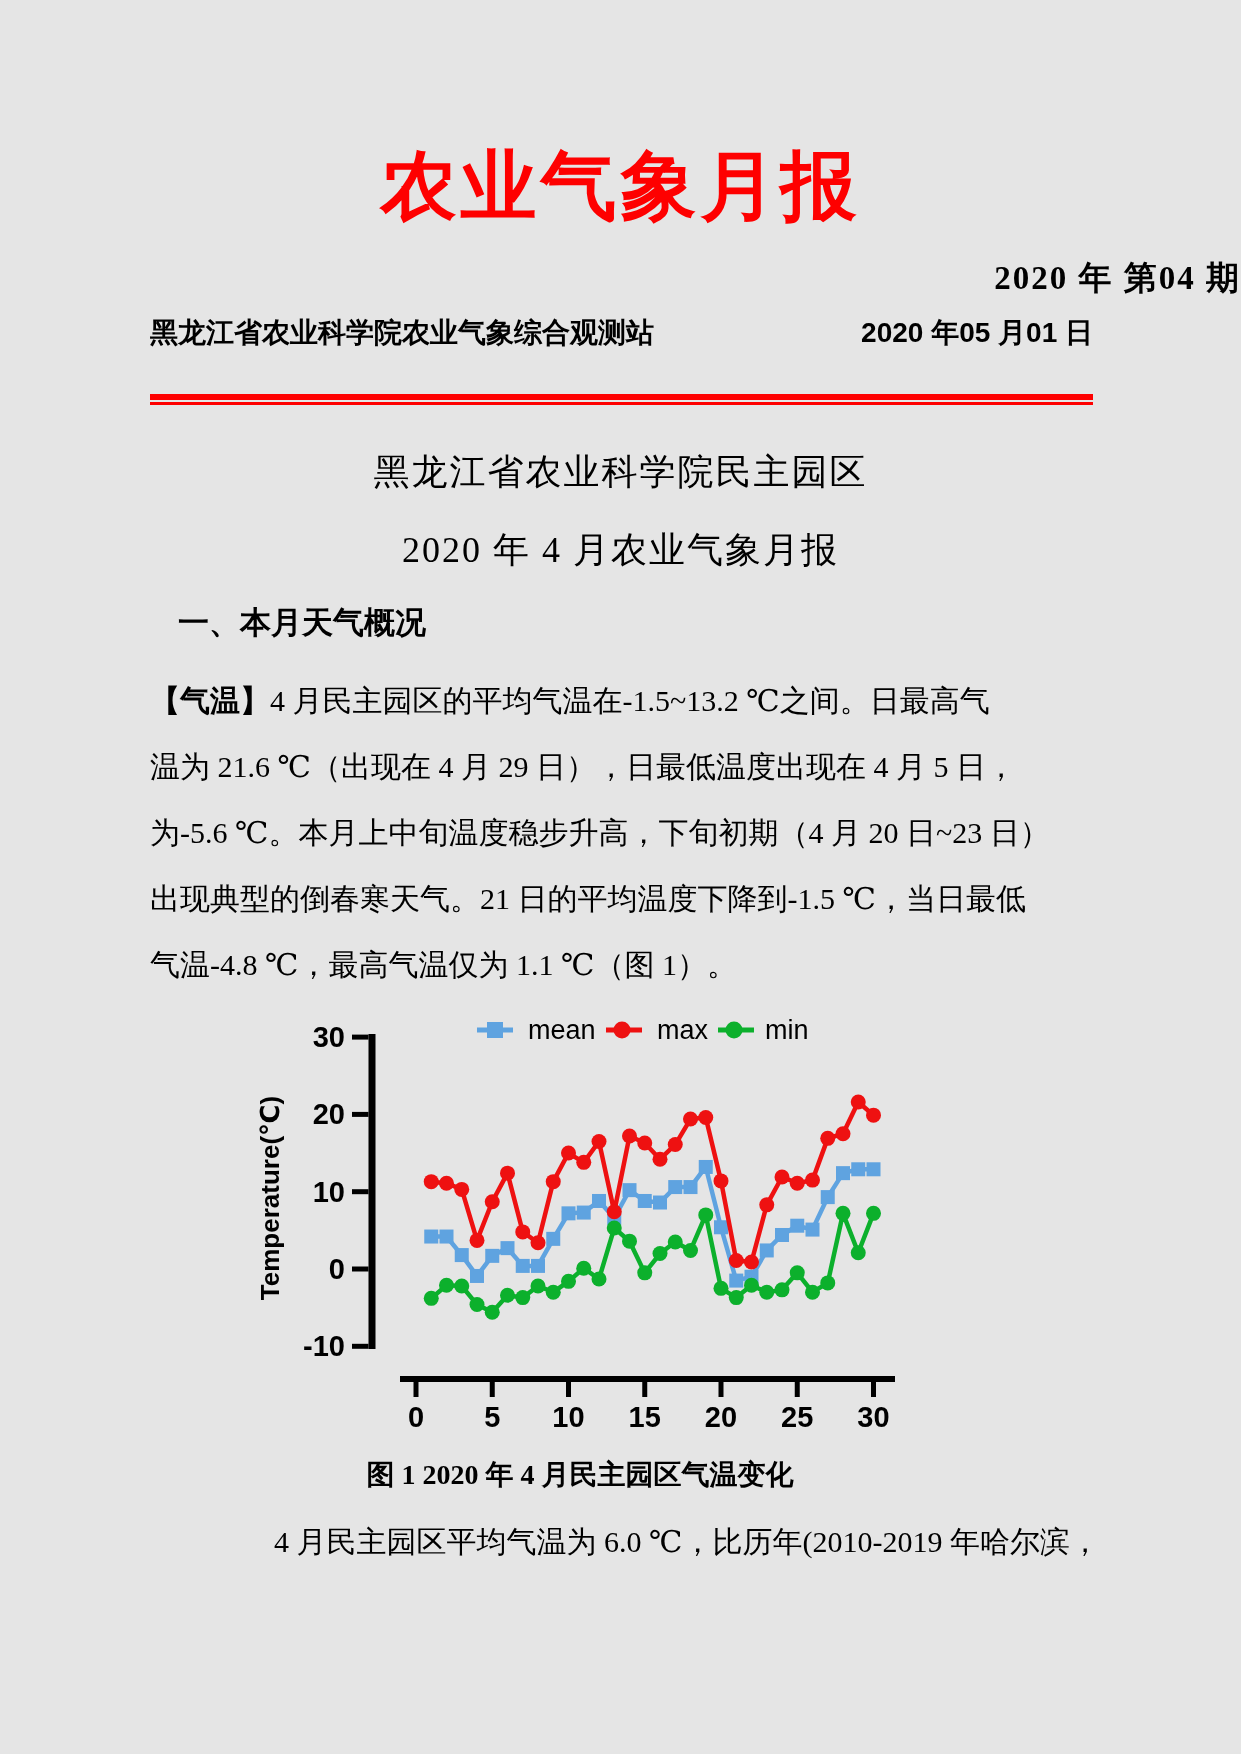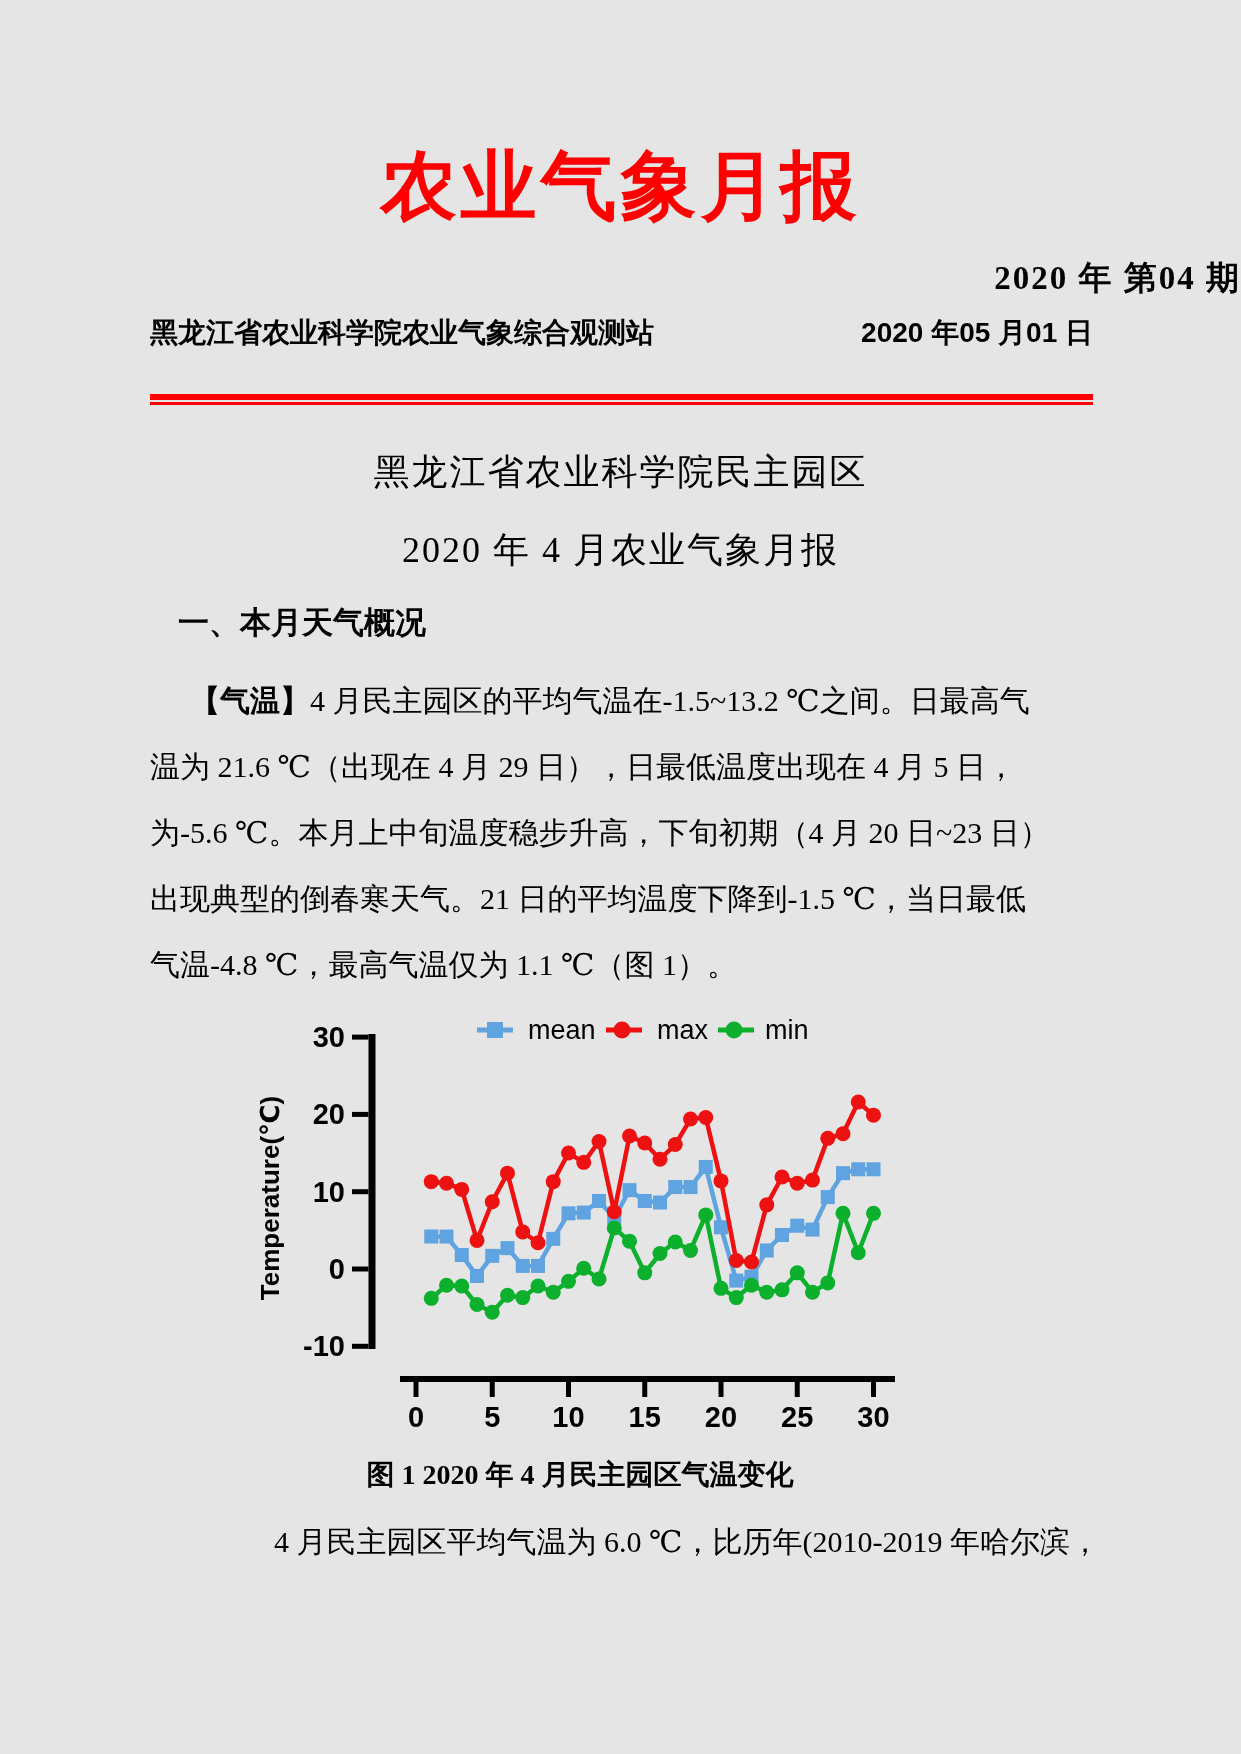--- a/index.html
+++ b/index.html
@@ -42,21 +42,21 @@
   .h1{
     position:absolute; top:602px; left:150px;
     font-size:31px; font-weight:bold;
     font-family:Liberation Mono, monospace;
     margin-left:28px;
   }
   .para1{
     position:absolute; top:668px; left:150px; width:950px;
     font-size:30px; line-height:66px;
   }
-  .para1 .lead{font-weight:bold;font-family:"Liberation Sans","DejaVu Sans",sans-serif;margin-left:40px;}
+  .para1 .lead{font-weight:bold;font-family:"Liberation Sans","DejaVu Sans",sans-serif;}
   #chart-svg{position:absolute; left:245px; top:1008px;}
   .caption{
     position:absolute; top:1456px; left:150px; width:860px;
     text-align:center; font-size:28px;font-weight:bold;
   }
   .para2{
     position:absolute; top:1520px; left:150px; width:950px;
     font-size:30px; line-height:44px; text-indent:62px;text-align:right;
   }
 </style>

